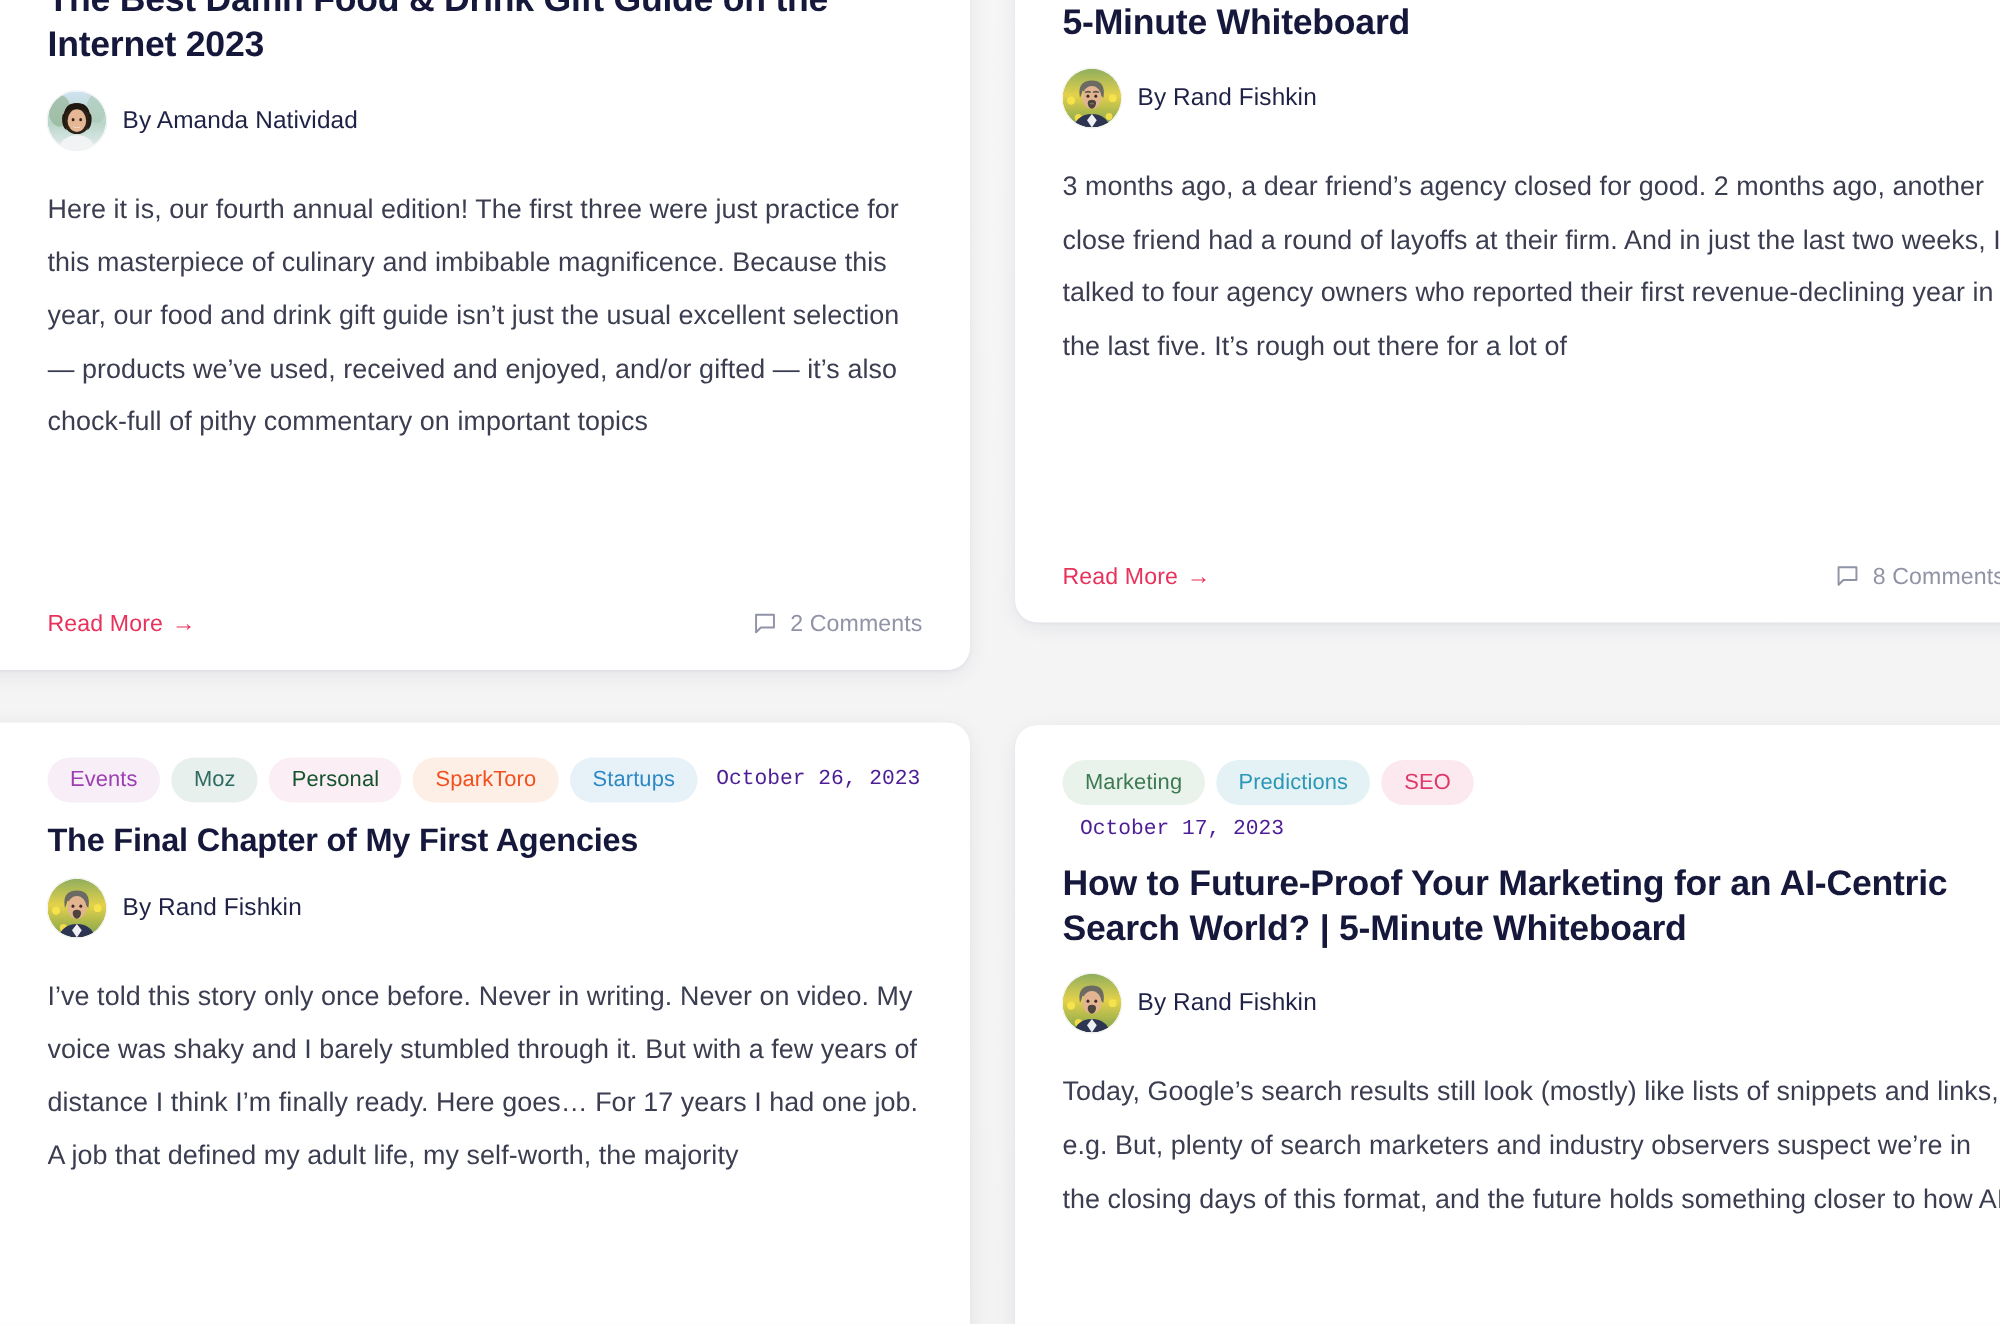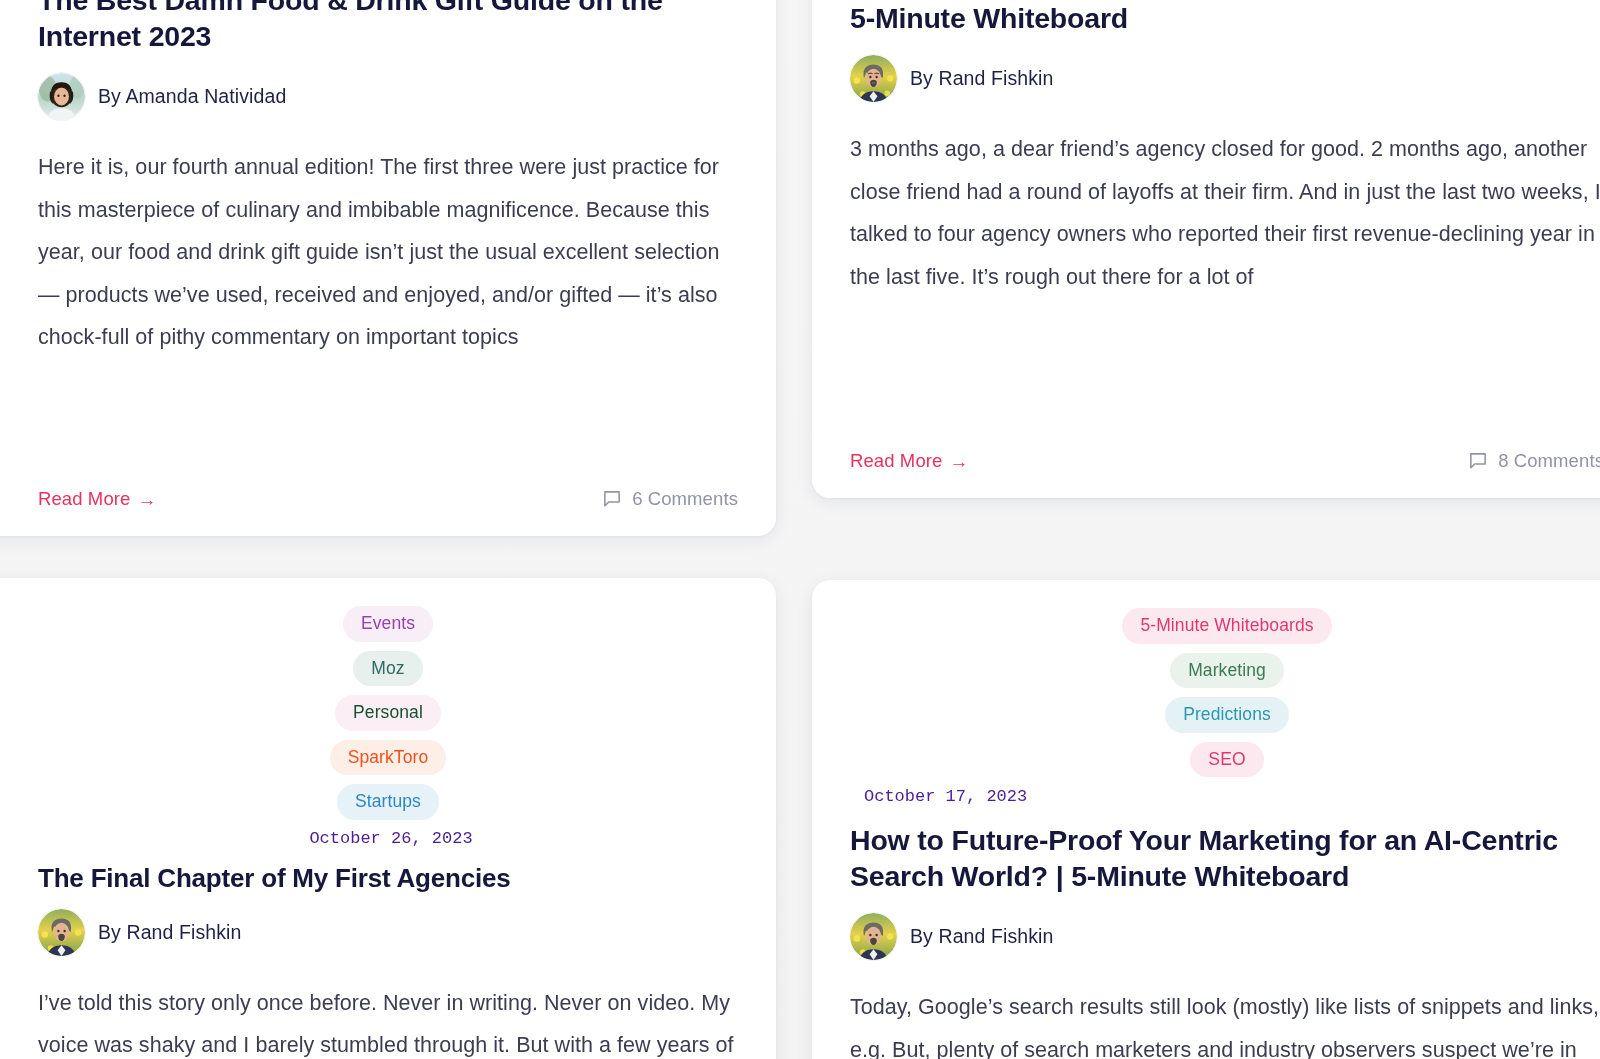--- a/index.html
+++ b/index.html
@@ -43,21 +43,20 @@
   .card-tl .card-inner,
   .card-bl .card-inner { padding-left: 82px; }
 
   
   .tagrow {
     display: flex;
     flex-wrap: wrap;
     align-items: center;
     gap: 9px;
     margin-bottom: 14px;
-    flex-direction: column;
   }
   .tag {
     display: inline-block;
     padding: 9px 18px;
     border-radius: 999px;
     font-size: 17.5px;
     line-height: 1;
     white-space: nowrap;
     letter-spacing: .1px;
   }
@@ -187,21 +186,21 @@
       <p class="excerpt">Here it is, our fourth annual edition! The first three were just practice for this masterpiece of culinary and imbibable magnificence. Because this year, our food and drink gift guide isn’t just the usual excellent selection — products we’ve used, received and enjoyed, and/or gifted — it’s also chock-full of pithy commentary on important topics</p>
       <div class="card-foot">
         <a class="read-more" href="#">
           <span>Read More</span>
           <span class="arrow">→</span>
         </a>
         <span class="comments">
           <svg width="22" height="22" viewBox="0 0 24 24" fill="none">
             <path d="M4.2 4.2h15.6v11.1H8.4l-4.2 4.1V4.2z" stroke="#9193a6" stroke-width="1.7" stroke-linejoin="round" rx="2"></path>
           </svg>
-          <span>6 Comments</span>
+          <span>2 Comments</span>
         </span>
       </div>
     </div>
   </article>
 
   <article class="card card-tr">
     <div class="card-inner">
       <h2 class="post-title">Why Digital Marketing Agencies Have it Tough in 2023 | 5-Minute Whiteboard</h2>
       <div class="byline">
         <span class="avatar">
@@ -293,21 +292,20 @@
         </span>
         <span class="byline-name">By Rand Fishkin</span>
       </div>
       <p class="excerpt">I’ve told this story only once before.  Never in writing. Never on video. My voice was shaky and I barely stumbled through it.  But with a few years of distance I think I’m finally ready. Here goes… For 17 years I had one job. A job that defined my adult life, my self-worth, the majority</p>
     </div>
   </article>
 
   <article class="card card-br">
     <div class="card-inner">
       <div class="tagrow" id="tags-br">
-          <span class="tag" style="color: rgb(224, 56, 106); background: rgb(252, 233, 239);">5-Minute Whiteboards</span>
           <span class="tag" style="color: rgb(60, 122, 82); background: rgb(234, 242, 236); text-align: right;">Marketing</span>
           <span class="tag" style="color: rgb(42, 151, 180); background: rgb(228, 242, 246);">Predictions</span>
           <span class="tag" style="color: rgb(224, 56, 106); background: rgb(252, 233, 239);">SEO</span>
         </div>
       <span class="post-date date-own-line">October 17, 2023</span>
       <h2 class="post-title">How to Future-Proof Your Marketing for an AI-Centric Search World? | 5-Minute Whiteboard</h2>
       <div class="byline">
         <span class="avatar">
           <svg viewBox="0 0 48 48" aria-hidden="true">
             <defs>

